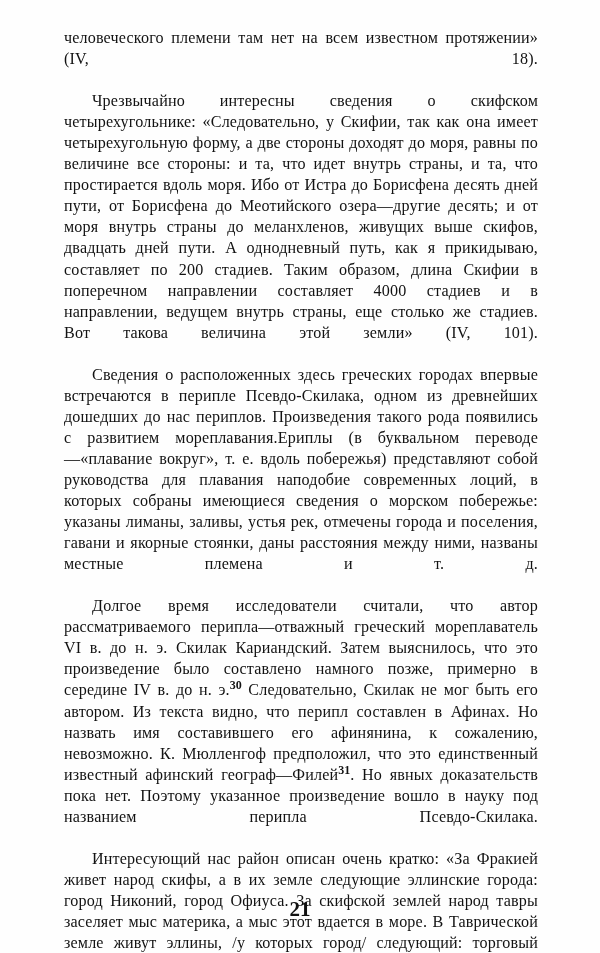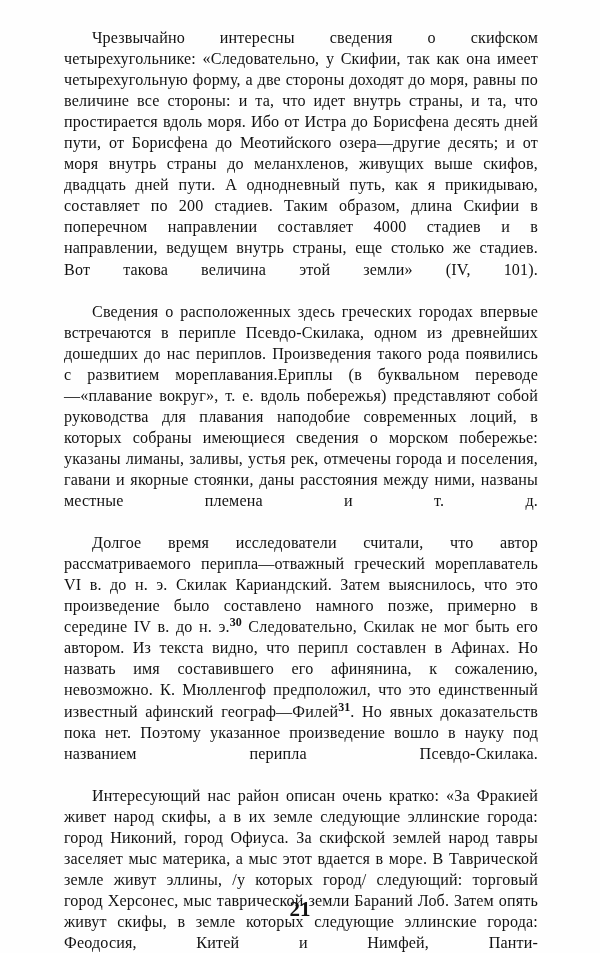--- a/index.html
+++ b/index.html
@@ -86,20 +86,21 @@
     pointer-events: none;
   }
 </style>
 </head>
 <body>
 
 <div id="page">
 
   <div id="text-block">
 
+    <p class="para first">человеческого племени там нет на всем известном протяжении» (IV, 18).</p>
 
     <p class="para">Чрезвычайно интересны сведения о скифском четырехугольнике: «Следовательно, у Скифии, так как она имеет четырехугольную форму, а две стороны доходят до моря, равны по величине все стороны: и та, что идет внутрь страны, и та, что простирается вдоль моря. Ибо от Истра до Борисфена десять дней пути, от Борисфена до Меотийского озера—другие десять; и от моря внутрь страны до меланхленов, живущих выше скифов, двадцать дней пути. А однодневный путь, как я прикидываю, составляет по 200 стадиев. Таким образом, длина Скифии в поперечном направлении составляет 4000 стадиев и в направлении, ведущем внутрь страны, еще столько же стадиев. Вот такова величина этой земли» (IV, 101).</p>
 
     <p class="para">Сведения о расположенных здесь греческих городах впервые встречаются в перипле Псевдо-Скилака, одном из древнейших дошедших до нас периплов. Произведения такого рода появились с развитием мореплавания.Ериплы (в буквальном переводе—«плавание вокруг», т. е. вдоль побережья) представляют собой руководства для плавания наподобие современных лоций, в которых собраны имеющиеся сведения о морском побережье: указаны лиманы, заливы, устья рек, отмечены города и поселения, гавани и якорные стоянки, даны расстояния между ними, названы местные племена и т. д.</p>
 
     <p class="para">Долгое время исследователи считали, что автор рассматриваемого перипла—отважный греческий мореплаватель VI в. до н. э. Скилак Кариандский. Затем выяснилось, что это произведение было составлено намного позже, примерно в середине IV в. до н. э.<sup class="fn">30</sup> Следовательно, Скилак не мог быть его автором. Из текста видно, что перипл составлен в Афинах. Но назвать имя составившего его афинянина, к сожалению, невозможно. К. Мюлленгоф предположил, что это единственный известный афинский географ—Филей<sup class="fn">31</sup>. Но явных доказательств пока нет. Поэтому указанное произведение вошло в науку под названием перипла Псевдо-Скилака.</p>
 
     <p class="para">Интересующий нас район описан очень кратко: «За Фракией живет народ скифы, а в их земле следующие эллинские города: город Никоний, город Офиуса. За скифской землей народ тавры заселяет мыс материка, а мыс этот вдается в море. В Таврической земле живут эллины, /у которых город/ следующий: торговый город Херсонес, мыс таврической земли Бараний Лоб. Затем опять живут скифы, в земле которых следующие эллинские города: Феодосия, Китей и Нимфей, Панти-</p>
 
   </div>

